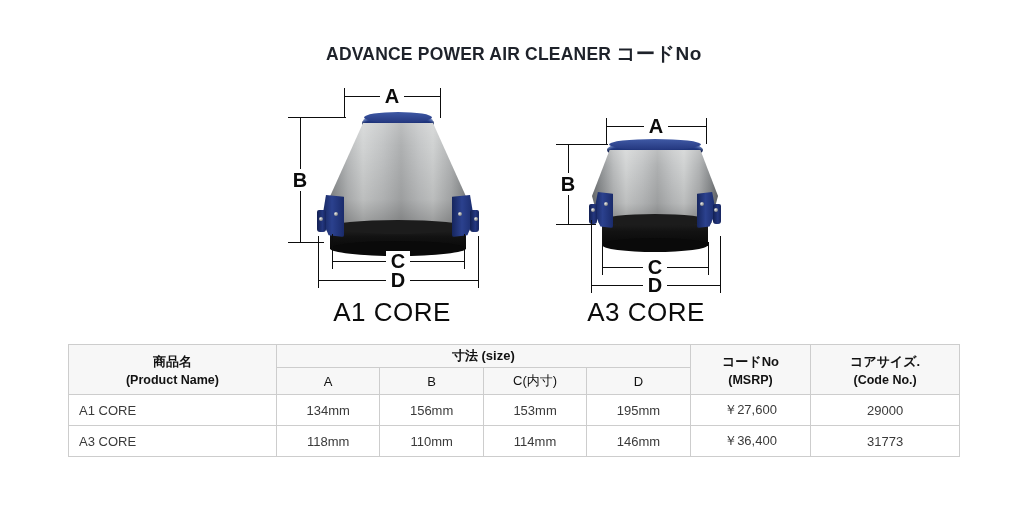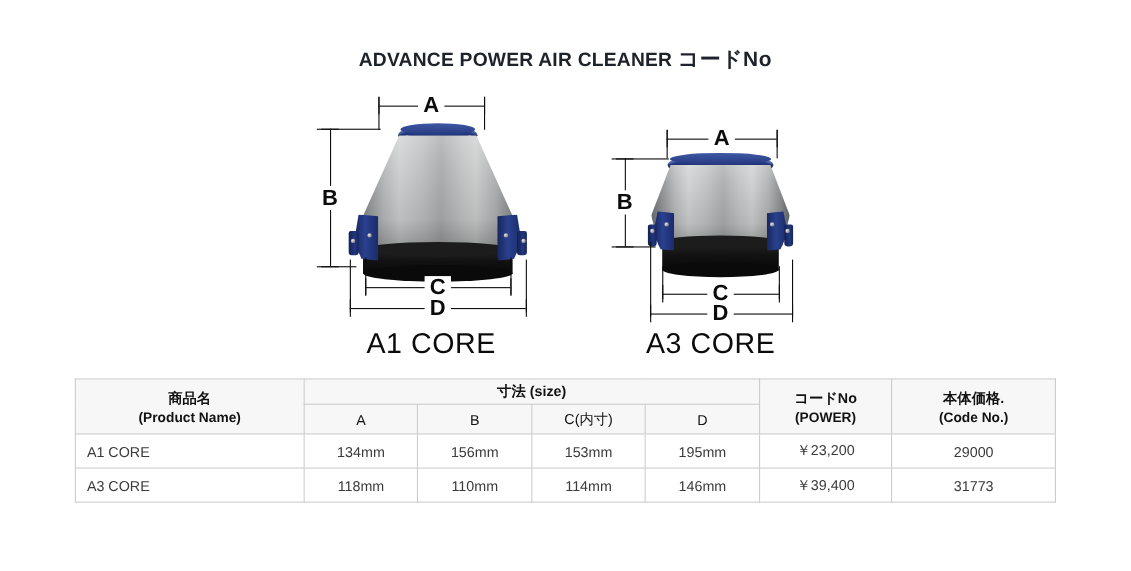--- a/index.html
+++ b/index.html
@@ -341,47 +341,47 @@
   </colgroup>
   <thead>
     <tr>
       <th rowspan="2" class="th-tall">
         <span>商品名</span>
         <span class="sub">(Product Name)</span>
       </th>
       <th colspan="4" class="th-group">寸法 (size)</th>
       <th rowspan="2" class="th-tall">
         <span>コードNo</span>
-        <span class="sub">(POWER)</span>
+        <span class="sub">(MSRP)</span>
       </th>
       <th rowspan="2" class="th-tall">
-        <span>本体価格.</span>
+        <span>コアサイズ.</span>
         <span class="sub">(Code No.)</span>
       </th>
     </tr>
     <tr>
       <th class="th-sub">A</th>
       <th class="th-sub">B</th>
       <th class="th-sub">C(内寸)</th>
       <th class="th-sub">D</th>
     </tr>
   </thead>
   <tbody>
     <tr>
       <td class="name">A1 CORE</td>
       <td>134mm</td>
       <td>156mm</td>
       <td>153mm</td>
       <td>195mm</td>
-      <td>￥23,200</td>
+      <td>￥27,600</td>
       <td>29000</td>
     </tr>
     <tr>
       <td class="name">A3 CORE</td>
       <td>118mm</td>
       <td>110mm</td>
       <td>114mm</td>
       <td>146mm</td>
-      <td>￥39,400</td>
+      <td>￥36,400</td>
       <td>31773</td>
     </tr>
   </tbody>
 </table>
 
 </body></html>

